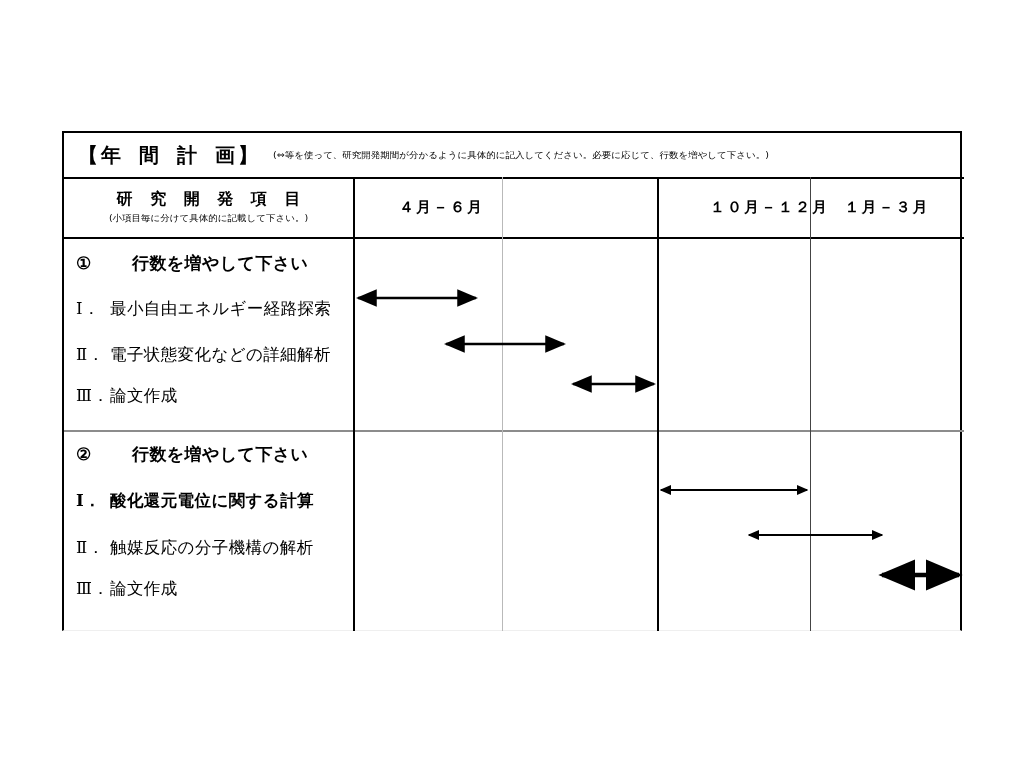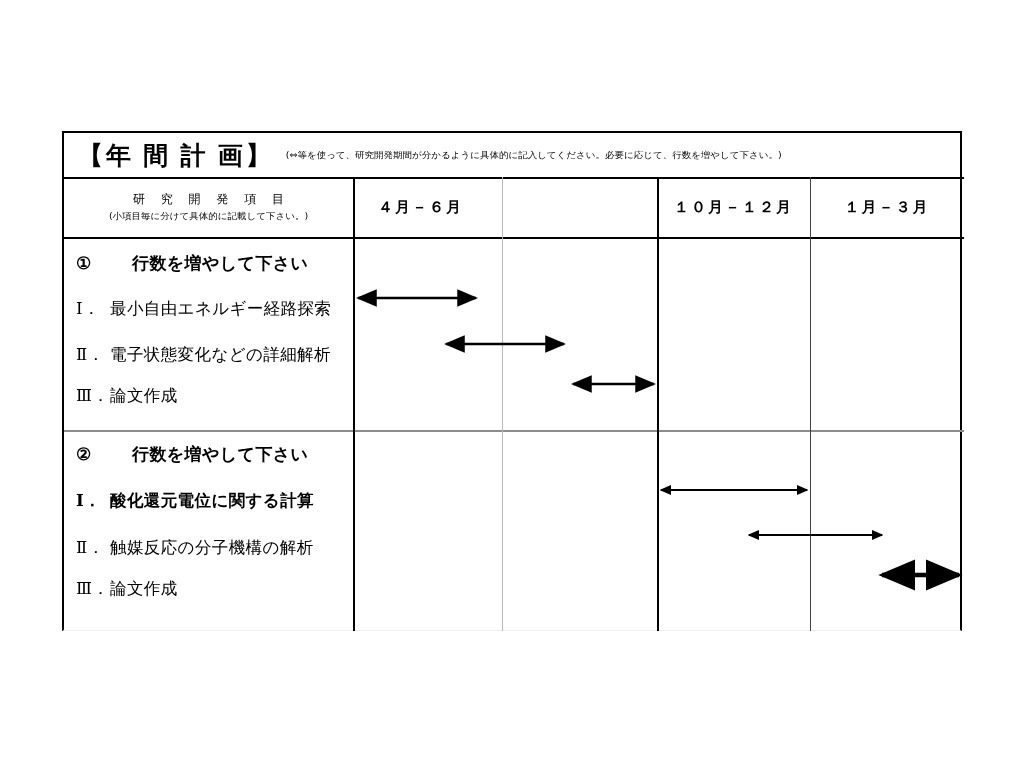--- a/index.html
+++ b/index.html
@@ -64,23 +64,23 @@
   .title-band {
     position: absolute;
     left: 0; top: 0;
     width: 900px; height: 44px;
     display: flex;
     align-items: center;
     padding-left: 14px;
     box-sizing: border-box;
   }
   .plan-title {
-    font-family: Liberation Serif, serif;
-    font-weight: bold;
-    font-size: 25px;
+    font-family: Liberation Mono, monospace;
+    font-weight: bold;
+    font-size: 20px;
     letter-spacing: 3px;
     white-space: nowrap;
   }
   .plan-note {
     font-family: "DejaVu Sans", sans-serif;
     font-size: 9.5px;
     margin-left: 12px;
     letter-spacing: 0px;
     white-space: nowrap;
     transform: scaleY(0.92);
@@ -96,22 +96,22 @@
     position: absolute;
     left: 0; top: 0;
     width: 289px; height: 60px;
     display: flex;
     flex-direction: column;
     align-items: center;
     justify-content: center;
   }
   .head-item-title {
     font-family: "DejaVu Sans", sans-serif;
-    font-weight: normal;
-    font-size: 12px;
+    font-weight: bold;
+    font-size: 16px;
     letter-spacing: 6px;
     padding-left: 6px;
   }
   .head-item-sub {
     font-family: "DejaVu Sans", sans-serif;
     font-size: 9.5px;
     margin-top: 2px;
     transform: scaleY(0.92);
   }
   .head-q {
@@ -119,23 +119,23 @@
     top: 0;
     height: 60px;
     display: flex;
     align-items: center;
     justify-content: center;
     font-family: "DejaVu Sans", sans-serif;
     font-weight: bold;
     font-size: 15px;
     letter-spacing: 2px;
   }
-  .head-q.q1 { left: 282px; width: 149px; }
+  .head-q.q1 { left: 303px; width: 149px; }
   .head-q.q2 { left: 438px; width: 155px; }
-  .head-q.q3 { left: 593px; width: 153px; }
+  .head-q.q3 { left: 593px; width: 153px; padding-left: 36px; }
   .head-q.q4 { left: 746px; width: 154px; }
 
   
   .item-label {
     position: absolute;
     left: 12px;
     width: 272px;
     font-family: "DejaVu Serif", serif;
     font-size: 16.5px;
     white-space: nowrap;

